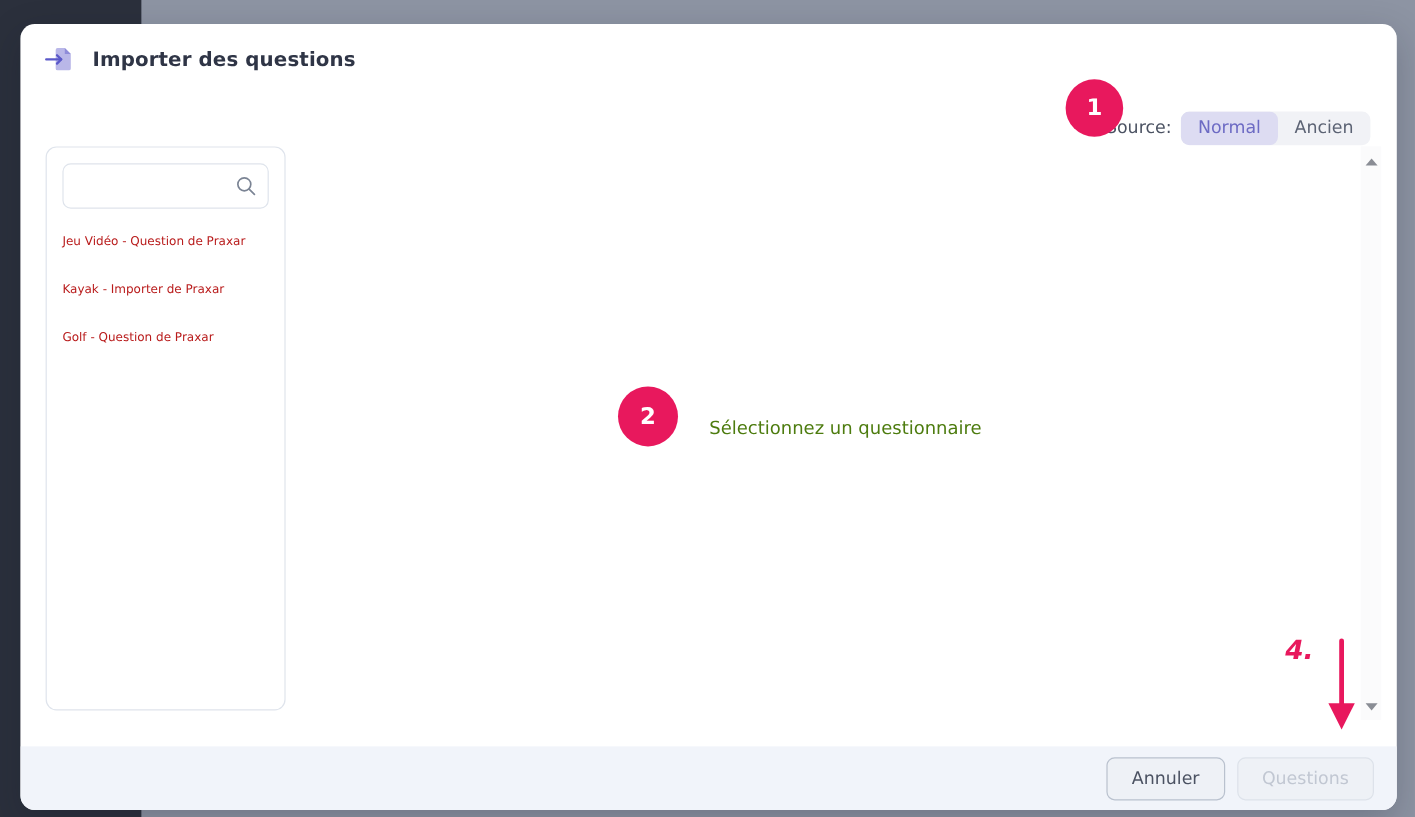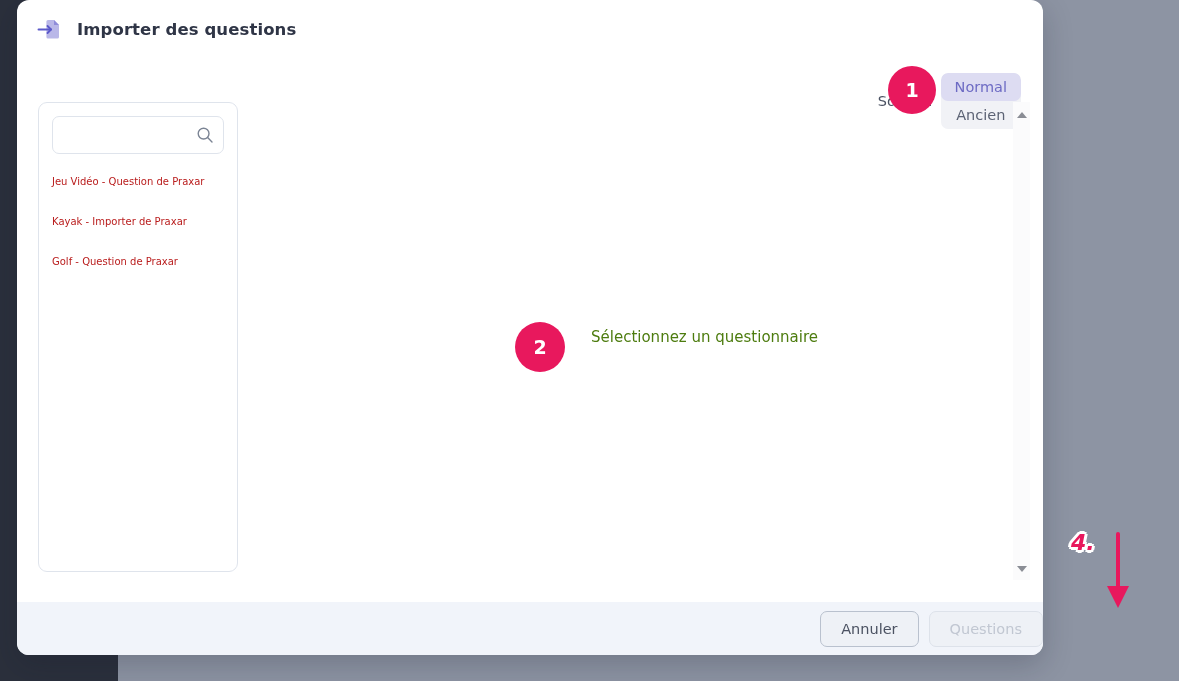--- a/index.html
+++ b/index.html
@@ -35,22 +35,22 @@
     border-top: 1px dashed #a7adb9;
     border-bottom: 1px dashed #a7adb9;
   }
   .bg-card.c1 { left: 1120px; top: 68px; right: 0; height: 60px; }
   .bg-card.c2 { left: 1120px; top: 128px; right: 0; height: 38px; }
 
   
   .modal {
     position: absolute;
     left: 17px;
-    top: 0;
-    width: 1026px;
+    top: 20px;
+    width: 1147px;
     height: 655px;
     background: #ffffff;
     border-radius: 12px;
     box-shadow: 0 10px 30px rgba(20,25,40,0.22);
     overflow: hidden;
   }
 
   .modal-header {
     position: absolute;
     left: 0; top: 0;
@@ -86,21 +86,20 @@
   .source-label {
     font-size: 14.5px;
     color: #4b5262;
   }
   .segmented {
     display: flex;
     background: #f1f2f6;
     border-radius: 7px;
     padding: 0;
     overflow: hidden;
-    flex-direction: column;
   }
   .seg-btn {
     font-size: 14.5px;
     padding: 6px 14px;
     border: none;
     background: transparent;
     color: #5c6374;
     font-family: inherit;
     cursor: pointer;
     border-radius: 7px;
@@ -205,20 +204,21 @@
   .modal-footer {
     position: absolute;
     left: 0;
     bottom: 0;
     width: 100%;
     height: 53px;
     background: #f1f4fa;
     display: flex;
     align-items: center;
     justify-content: flex-end;
+    padding-right: 19px;
     gap: 10px;
     box-sizing: border-box;
   }
   .btn {
     font-size: 14.5px;
     font-family: inherit;
     padding: 9px 20px;
     border-radius: 7px;
     cursor: pointer;
   }

